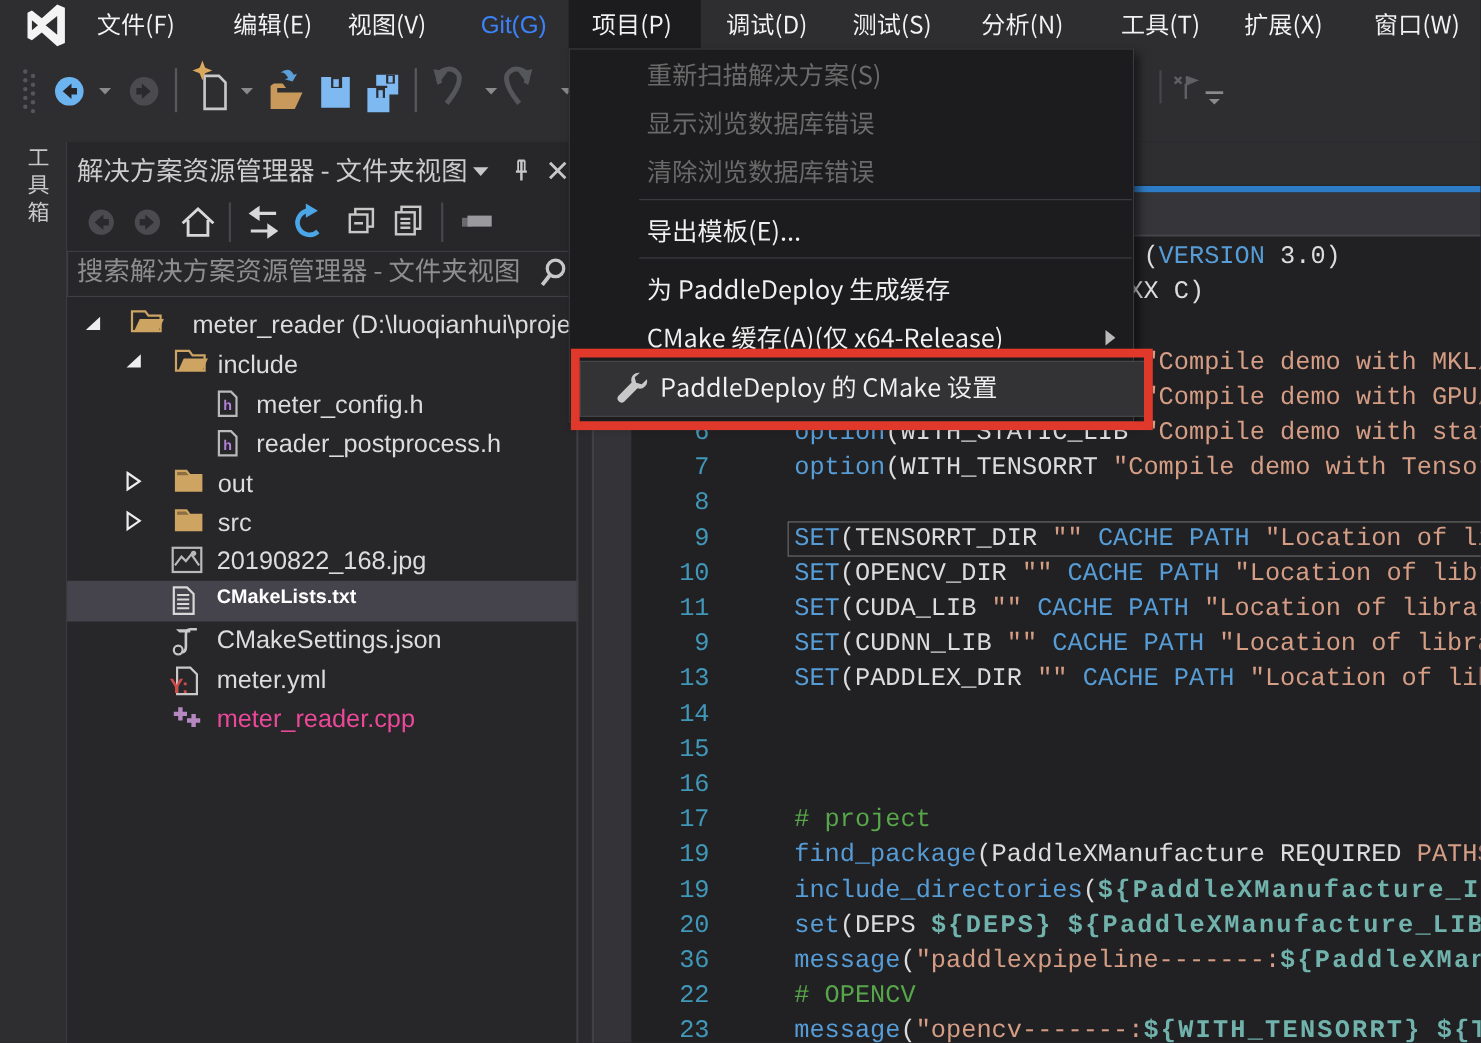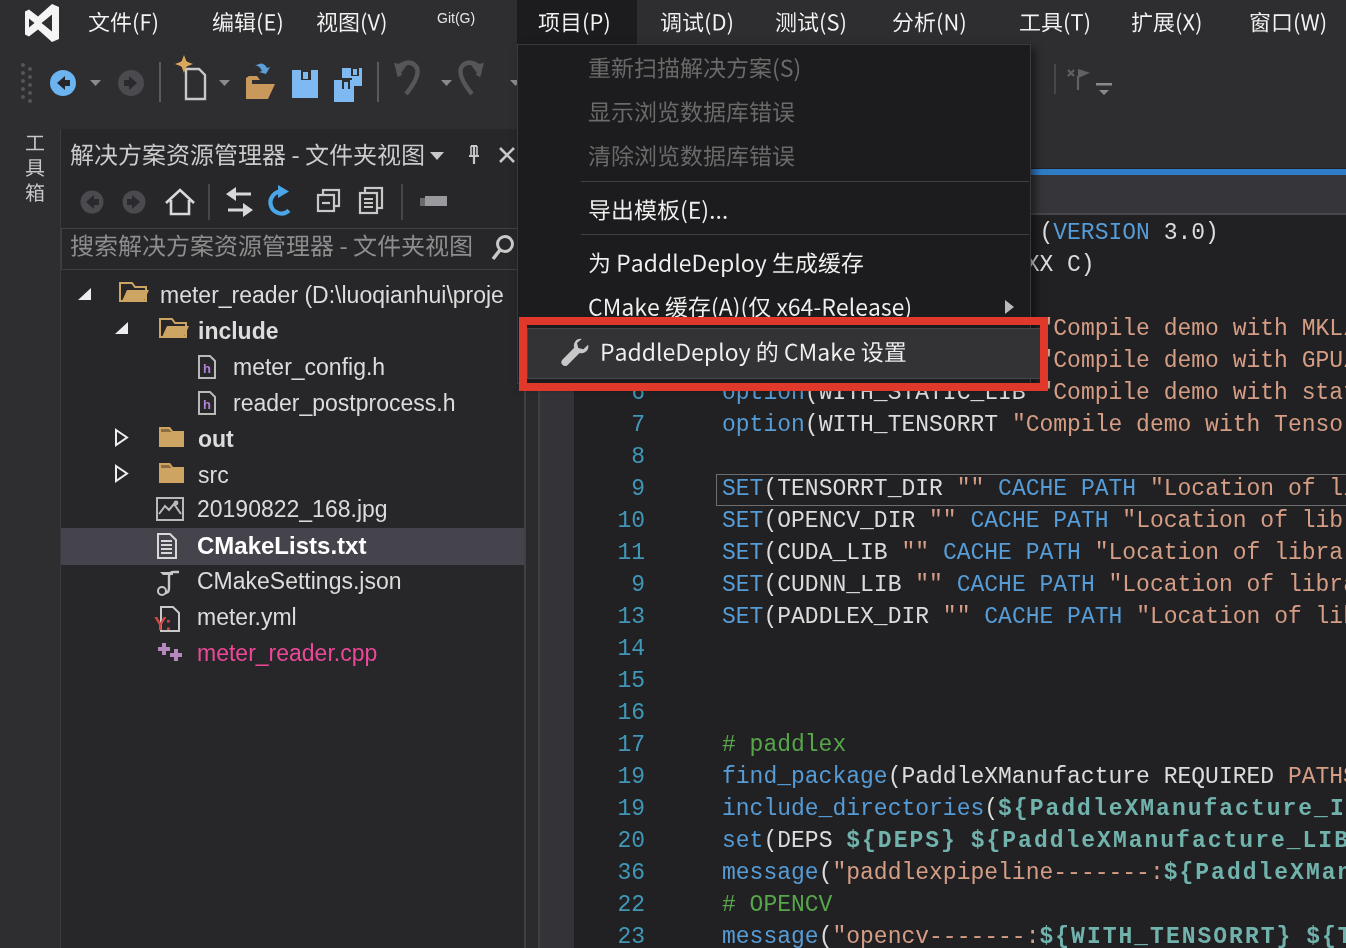--- a/index.html
+++ b/index.html
@@ -2,21 +2,21 @@
 <html><head><meta charset="utf-8"><style>
 html,body{margin:0;padding:0}
 body{width:1346px;height:948px;background:#2e2e31;overflow:hidden;position:relative;
  font-family:"Liberation Sans",sans-serif;}
 .abs{position:absolute}
 .lnum{position:absolute;left:560px;width:85px;text-align:right;font-family:"Liberation Mono",monospace;
  font-size:23px;line-height:32px;color:#4097b8;z-index:3}
 .cl{position:absolute;left:722px;white-space:pre;font-family:"Liberation Mono",monospace;
  font-size:23px;line-height:32px;color:#dcdcdc;z-index:3}
 .k{color:#569cd6}.s{color:#d69d85}.v{color:#71b3ac;font-weight:bold;letter-spacing:2px}.c{color:#57a64a}
-.mi{position:absolute;font-size:14px;color:#e5e5e5}
+.mi{position:absolute;font-size:22px;color:#3b82f6}
 </style></head><body>
 
 <div class="abs" style="left:540px;top:129px;width:806px;height:819px;background:#212124;z-index:1"></div>
 <div class="abs" style="left:540px;top:129px;width:806px;height:39px;background:#2e2e31;z-index:2"></div>
 <div class="abs" style="left:540px;top:169px;width:806px;height:6px;background:#2f7cc6;z-index:2"></div>
 <div class="abs" style="left:540px;top:175px;width:806px;height:38px;background:#35353a;z-index:2"></div>
 <div class="abs" style="left:540px;top:213px;width:806px;height:2px;background:#47474b;z-index:2"></div>
 <div class="abs" style="left:540px;top:215px;width:34px;height:733px;background:#333338;z-index:2"></div>
 <div class="lnum" style="top:217px">1</div>
 <div class="lnum" style="top:249px">2</div>
@@ -45,21 +45,21 @@
 <div class="cl" style="top:249px"><span class="k">project</span>(PaddleDeploy CXX C)</div>
 <div class="cl" style="top:313px"><span class="k">option</span>(WITH_MKL        <span class="s">"Compile demo with MKL/OpenBlas support,defaultuseMKL."</span>          ON)</div>
 <div class="cl" style="top:345px"><span class="k">option</span>(WITH_GPU        <span class="s">"Compile demo with GPU/CPU, default use CPU."</span>                    OFF)</div>
 <div class="cl" style="top:377px"><span class="k">option</span>(WITH_STATIC_LIB <span class="s">"Compile demo with static/shared library, default use static."</span>   ON)</div>
 <div class="cl" style="top:409px"><span class="k">option</span>(WITH_TENSORRT <span class="s">"Compile demo with TensorRT."</span>   OFF)</div>
 <div class="cl" style="top:473px"><span class="k">SET</span>(TENSORRT_DIR <span class="s">""</span> <span class="k">CACHE PATH</span> <span class="s">"Location of libraries"</span>)</div>
 <div class="cl" style="top:505px"><span class="k">SET</span>(OPENCV_DIR <span class="s">""</span> <span class="k">CACHE PATH</span> <span class="s">"Location of libraries"</span>)</div>
 <div class="cl" style="top:537px"><span class="k">SET</span>(CUDA_LIB <span class="s">""</span> <span class="k">CACHE PATH</span> <span class="s">"Location of libraries"</span>)</div>
 <div class="cl" style="top:569px"><span class="k">SET</span>(CUDNN_LIB <span class="s">""</span> <span class="k">CACHE PATH</span> <span class="s">"Location of libraries"</span>)</div>
 <div class="cl" style="top:601px"><span class="k">SET</span>(PADDLEX_DIR <span class="s">""</span> <span class="k">CACHE PATH</span> <span class="s">"Location of libraries"</span>)</div>
-<div class="cl" style="top:729px"><span class="c"># paddlex</span></div>
+<div class="cl" style="top:729px"><span class="c"># project</span></div>
 <div class="cl" style="top:761px"><span class="k">find_package</span>(PaddleXManufacture REQUIRED <span class="s">PATHS</span> /share)</div>
 <div class="cl" style="top:793px"><span class="k">include_directories</span>(<span class="v">${PaddleXManufacture_INCLUDE_DIRS}</span>)</div>
 <div class="cl" style="top:825px"><span class="k">set</span>(DEPS <span class="v">${DEPS}</span> <span class="v">${PaddleXManufacture_LIBS}</span>)</div>
 <div class="cl" style="top:857px"><span class="k">message</span>(<span class="s">"paddlexpipeline-------:</span><span class="v">${PaddleXManufacture_LIBS}</span>)</div>
 <div class="cl" style="top:889px"><span class="c"># OPENCV</span></div>
 <div class="cl" style="top:921px"><span class="k">message</span>(<span class="s">"opencv-------:</span><span class="v">${WITH_TENSORRT}</span> <span class="v">${TENSORRT_DIR}</span>)</div>
 <div class="abs" style="left:716px;top:474px;width:630px;height:30px;border:1px solid #6e6e6e;z-index:4"></div>
 <div class="abs" style="left:24px;top:3px;z-index:6">
 <svg width="40" height="40" viewBox="0 0 40 40">
       <path fill-rule="evenodd" fill="#f4f4f4" d="M 28 1 L 35 4 L 35 36 L 28 39 L 14 26.5 L 5 33.5 L 1 31.5 L 1 8.5 L 5 6.5 L 14 13.5 Z M 5 15.5 L 10.5 20 L 5 24.5 Z M 28 11.5 L 28 28.5 L 17.5 20 Z"></path>
@@ -234,28 +234,28 @@
 <div style="position:absolute;left:70px;top:227.0px;z-index:6;width:405px;height:35px"><svg width="405" height="35" style="overflow:visible">
       <g transform="translate(0,27.8)">
         <path d="M0.936 -7.416Q2.3040000000000003 -7.872 4.212 -8.568Q6.12 -9.264 8.064 -10.032L8.376 -8.4Q6.5760000000000005 -7.704 4.752000000000001 -6.984Q2.928 -6.264 1.416 -5.712ZM1.104 -15.312000000000001H8.136000000000001V-13.632H1.104ZM3.984 -20.16H5.688V-0.312Q5.688 0.40800000000000003 5.52 0.8160000000000001Q5.352 1.224 4.92 1.464Q4.488 1.68 3.7920000000000003 1.752Q3.096 1.824 2.04 1.8Q2.016 1.464 1.8719999999999999 0.96Q1.728 0.456 1.536 0.07200000000000001Q2.232 0.096 2.808 0.096Q3.384 0.096 3.6 0.07200000000000001Q3.7920000000000003 0.07200000000000001 3.888 0.0Q3.984 -0.07200000000000001 3.984 -0.312ZM13.272 -19.296 14.568 -18.096Q13.584 -17.568 12.347999999999999 -17.124000000000002Q11.112 -16.68 9.96 -16.368000000000002Q9.912 -16.632 9.732 -16.98Q9.552 -17.328 9.408 -17.568Q10.464 -17.904 11.532 -18.384Q12.6 -18.864 13.272 -19.296ZM9.408 -17.568 10.968 -17.064V-9.288H9.408ZM9.936 -10.776H20.328V-16.704H17.352V-18.192H21.96V-9.288H9.936ZM10.104000000000001 -14.448H13.584V-13.056000000000001H10.104000000000001ZM17.448 -14.448H21.12V-13.08H17.448ZM14.736 -20.184H16.392V-6.288H14.736ZM9.096 -6.96H20.64V-5.424H9.096ZM20.136 -6.96H20.472L20.784 -7.032L21.864 -6.5040000000000004Q21.024 -4.5600000000000005 19.596 -3.132Q18.168 -1.704 16.344 -0.696Q14.52 0.312 12.42 0.9600000000000001Q10.32 1.608 8.112 1.968Q7.992 1.6560000000000001 7.764 1.2120000000000002Q7.5360000000000005 0.768 7.296 0.48Q9.384 0.192 11.364 -0.36Q13.344 -0.912 15.072 -1.776Q16.8 -2.64 18.108 -3.864Q19.416 -5.088 20.136 -6.696ZM11.448 -5.928Q12.48 -4.272 14.232 -3.0Q15.984 -1.728 18.252 -0.876Q20.52 -0.024 23.088 0.384Q22.896 0.552 22.692 0.8280000000000001Q22.488 1.104 22.32 1.3800000000000001Q22.152 1.6560000000000001 22.008 1.872Q19.392 1.344 17.088 0.384Q14.784 -0.5760000000000001 12.972000000000001 -2.016Q11.16 -3.456 9.984 -5.352Z M35.064 -20.184H36.936V-13.44H35.064ZM39.96 -7.872 41.232 -8.688Q42.096000000000004 -7.992 43.032000000000004 -7.152Q43.968 -6.312 44.796 -5.484Q45.623999999999995 -4.656 46.128 -3.984L44.736000000000004 -3.024Q44.28 -3.696 43.476 -4.548Q42.672 -5.4 41.748 -6.276Q40.824 -7.152 39.96 -7.872ZM39.192 -2.496 40.56 -3.384Q41.544 -2.88 42.672 -2.2199999999999998Q43.8 -1.56 44.82 -0.888Q45.84 -0.216 46.512 0.336L45.048 1.3920000000000001Q44.424 0.84 43.44 0.15599999999999997Q42.456 -0.528 41.34 -1.236Q40.224000000000004 -1.944 39.192 -2.496ZM30.96 -3.2640000000000002 32.592 -2.616Q31.848 -1.872 30.863999999999997 -1.116Q29.88 -0.36 28.848 0.3Q27.816 0.96 26.856 1.464Q26.712 1.296 26.46 1.068Q26.208 0.84 25.944 0.612Q25.68 0.384 25.464 0.264Q26.951999999999998 -0.40800000000000003 28.439999999999998 -1.356Q29.928 -2.3040000000000003 30.96 -3.2640000000000002ZM25.824 -18.048000000000002H46.152V-16.464H25.824ZM25.584 -14.232000000000001H46.464V-9.72H44.688V-12.672H27.288V-9.72H25.584ZM26.928 -3.672Q26.904 -3.84 26.82 -4.128Q26.736 -4.416 26.64 -4.728Q26.544 -5.04 26.448 -5.256Q27.048000000000002 -5.328 27.84 -5.568Q28.631999999999998 -5.808 29.688 -6.24Q30.264 -6.456 31.427999999999997 -6.960000000000001Q32.592 -7.464 34.08 -8.172Q35.568 -8.88 37.152 -9.744Q38.736000000000004 -10.608 40.152 -11.52L41.448 -10.416Q38.208 -8.448 34.8 -6.948Q31.392 -5.448 28.056 -4.392V-4.32Q28.056 -4.32 27.887999999999998 -4.26Q27.72 -4.2 27.491999999999997 -4.104Q27.264 -4.008 27.096 -3.9000000000000004Q26.928 -3.7920000000000003 26.928 -3.672ZM26.928 -3.672 26.904 -4.8 28.032 -5.376 43.032 -6.192Q43.08 -5.88 43.164 -5.508Q43.248000000000005 -5.136 43.344 -4.92Q39.768 -4.704 37.212 -4.536Q34.656 -4.368 32.916 -4.248Q31.176000000000002 -4.128 30.084000000000003 -4.056Q28.992 -3.984 28.368000000000002 -3.912Q27.744 -3.84 27.432000000000002 -3.792Q27.12 -3.744 26.928 -3.672ZM28.656 -7.656000000000001Q28.631999999999998 -7.824 28.536 -8.112Q28.44 -8.4 28.356 -8.712Q28.272 -9.024000000000001 28.176000000000002 -9.24Q28.536 -9.264 28.968 -9.431999999999999Q29.4 -9.6 29.904 -9.864Q30.192 -10.008000000000001 30.756 -10.32Q31.32 -10.632 32.052 -11.064Q32.784 -11.496 33.54 -12.024000000000001Q34.296 -12.552 34.944 -13.104000000000001L36.24 -12.120000000000001Q34.704 -10.992 32.988 -10.056000000000001Q31.272 -9.120000000000001 29.568 -8.448V-8.376Q29.568 -8.376 29.340000000000003 -8.268Q29.112000000000002 -8.16 28.884 -7.992Q28.656 -7.824 28.656 -7.656000000000001ZM28.656 -7.656000000000001 28.631999999999998 -8.688 29.52 -9.144 37.775999999999996 -9.6Q37.704 -9.312 37.608000000000004 -8.963999999999999Q37.512 -8.616 37.488 -8.4Q35.232 -8.28 33.72 -8.172Q32.208 -8.064 31.272 -7.992Q30.336 -7.92 29.82 -7.859999999999999Q29.304000000000002 -7.8 29.052 -7.763999999999999Q28.8 -7.728 28.656 -7.656000000000001ZM35.496 -5.208H37.248000000000005V-0.192Q37.248000000000005 0.528 37.044000000000004 0.924Q36.84 1.32 36.24 1.512Q35.664 1.728 34.752 1.764Q33.84 1.8 32.519999999999996 1.8Q32.448 1.416 32.256 0.948Q32.064 0.48 31.848 0.14400000000000002Q32.616 0.168 33.251999999999995 0.18Q33.888 0.192 34.355999999999995 0.18Q34.824 0.168 34.992000000000004 0.14400000000000002Q35.304 0.14400000000000002 35.400000000000006 0.06000000000000001Q35.496 -0.024 35.496 -0.24Z M51.336 -14.064H58.272V-12.672H51.336ZM51.312 -9.744H58.248V-8.376H51.312ZM51.288 -5.208H58.224000000000004V-3.7920000000000003H51.288ZM61.992000000000004 -8.808H70.416V-7.224H61.992000000000004ZM52.584 -18.024H56.88V-16.584H52.584ZM60.24 -18.936H69.312V-17.424H60.24ZM60.264 -4.32H71.03999999999999V-2.712H60.264ZM65.136 -11.088000000000001H66.84V1.8960000000000001H65.136ZM54.288 -13.392H55.608000000000004V0.648H54.288ZM68.76 -18.936H70.368Q70.368 -18.936 70.368 -18.695999999999998Q70.368 -18.456 70.344 -18.264Q70.272 -16.272000000000002 70.152 -15.024000000000001Q70.032 -13.776 69.864 -13.104Q69.696 -12.432 69.432 -12.144Q69.19200000000001 -11.856 68.892 -11.724Q68.592 -11.592 68.136 -11.544Q67.776 -11.496 67.08 -11.508Q66.384 -11.52 65.64 -11.568Q65.616 -11.904 65.50800000000001 -12.336Q65.4 -12.768 65.208 -13.056000000000001Q65.928 -13.008000000000001 66.52799999999999 -12.984000000000002Q67.128 -12.96 67.368 -12.96Q67.632 -12.96 67.80000000000001 -12.996Q67.968 -13.032 68.064 -13.176Q68.232 -13.368 68.352 -13.943999999999999Q68.47200000000001 -14.52 68.56800000000001 -15.672Q68.664 -16.824 68.76 -18.696ZM62.04 -11.040000000000001 63.576 -10.752Q63.216 -9.072000000000001 62.604 -7.5360000000000005Q61.992000000000004 -6.0 61.248000000000005 -4.896Q61.08 -5.016 60.828 -5.16Q60.576 -5.304 60.312 -5.436Q60.048 -5.5680000000000005 59.856 -5.64Q60.624 -6.672 61.176 -8.1Q61.728 -9.528 62.04 -11.040000000000001ZM52.536 -20.184 54.168 -19.824Q53.736 -18.216 53.111999999999995 -16.68Q52.488 -15.144 51.732 -13.812000000000001Q50.976 -12.48 50.112 -11.472Q49.968 -11.616 49.728 -11.808Q49.488 -12.0 49.224000000000004 -12.204Q48.96 -12.408 48.768 -12.528Q50.04 -13.896 51.012 -15.924000000000001Q51.984 -17.952 52.536 -20.184ZM50.616 -14.064H52.152V-7.68Q52.152 -6.5760000000000005 52.08 -5.304Q52.008 -4.032 51.804 -2.7359999999999998Q51.6 -1.44 51.204 -0.22799999999999998Q50.808 0.984 50.16 1.992Q50.016 1.848 49.763999999999996 1.6920000000000002Q49.512 1.536 49.260000000000005 1.38Q49.008 1.224 48.816 1.1520000000000001Q49.632 -0.14400000000000002 50.016 -1.6680000000000001Q50.4 -3.192 50.507999999999996 -4.764Q50.616 -6.336 50.616 -7.68ZM57.768 -14.064H59.28V-0.12Q59.28 0.432 59.147999999999996 0.816Q59.016 1.2 58.632 1.3920000000000001Q58.248 1.608 57.672 1.6560000000000001Q57.096000000000004 1.704 56.184 1.704Q56.136 1.368 56.004000000000005 0.924Q55.872 0.48 55.704 0.168Q56.328 0.192 56.808 0.192Q57.288 0.192 57.432 0.168Q57.768 0.168 57.768 -0.14400000000000002ZM63.672 -18.456H65.328Q65.136 -16.824 64.668 -15.372Q64.2 -13.92 63.276 -12.780000000000001Q62.352000000000004 -11.64 60.72 -10.896Q60.576 -11.184000000000001 60.275999999999996 -11.544Q59.976 -11.904 59.712 -12.120000000000001Q61.128 -12.744 61.932 -13.716000000000001Q62.736000000000004 -14.688 63.120000000000005 -15.900000000000002Q63.504 -17.112000000000002 63.672 -18.456ZM56.568 -18.024H56.928L57.192 -18.096L58.296 -17.400000000000002Q58.032 -16.656 57.672 -15.852Q57.312 -15.048 56.916 -14.304Q56.519999999999996 -13.56 56.136 -13.008000000000001Q55.92 -13.176 55.56 -13.392Q55.2 -13.608 54.912 -13.728Q55.248 -14.256 55.56 -14.964Q55.872 -15.672 56.147999999999996 -16.404Q56.424 -17.136 56.568 -17.712Z M73.224 -18.336000000000002 74.616 -19.2Q75.336 -18.504 76.068 -17.64Q76.8 -16.776 77.436 -15.936Q78.072 -15.096 78.456 -14.448L76.92 -13.416Q76.584 -14.088000000000001 75.96000000000001 -14.952000000000002Q75.336 -15.816 74.628 -16.704Q73.92 -17.592 73.224 -18.336000000000002ZM72.912 -0.264Q73.512 -1.224 74.232 -2.556Q74.952 -3.888 75.696 -5.352Q76.44 -6.816 77.088 -8.232L78.432 -7.128Q77.856 -5.808 77.184 -4.416Q76.512 -3.024 75.816 -1.68Q75.12 -0.336 74.472 0.8160000000000001ZM80.592 -16.368000000000002H92.664V-8.28H90.936V-14.64H80.592ZM79.344 -9.096H95.088V-7.368H79.344ZM87.912 -8.544Q88.70400000000001 -5.352 90.504 -3.024Q92.304 -0.6960000000000001 95.232 0.312Q95.03999999999999 0.48 94.812 0.768Q94.584 1.056 94.368 1.344Q94.152 1.6320000000000001 94.008 1.872Q91.968 1.032 90.444 -0.396Q88.92 -1.824 87.9 -3.792Q86.88 -5.76 86.28 -8.208ZM85.392 -20.112000000000002H87.288V-12.144Q87.288 -10.728 87.144 -9.204Q87.0 -7.68 86.568 -6.167999999999999Q86.136 -4.656 85.25999999999999 -3.2039999999999997Q84.384 -1.752 82.92 -0.432Q81.456 0.888 79.272 1.968Q79.152 1.776 78.924 1.5Q78.696 1.224 78.444 0.972Q78.19200000000001 0.72 77.976 0.528Q80.136 -0.432 81.51599999999999 -1.608Q82.896 -2.7840000000000003 83.688 -4.104Q84.48 -5.424 84.852 -6.792Q85.224 -8.16 85.30799999999999 -9.516Q85.392 -10.872 85.392 -12.144Z M97.632 -16.008H118.464V-14.256H97.632ZM105.144 -10.416H114.744V-8.664H105.144ZM114.24000000000001 -10.416H116.112Q116.112 -10.416 116.1 -10.248000000000001Q116.088 -10.08 116.088 -9.888Q116.088 -9.696 116.03999999999999 -9.552Q115.824 -6.144 115.56 -4.032Q115.29599999999999 -1.92 114.96 -0.7919999999999999Q114.624 0.336 114.144 0.8160000000000001Q113.736 1.272 113.244 1.44Q112.752 1.608 112.056 1.6560000000000001Q111.432 1.704 110.328 1.6800000000000002Q109.224 1.6560000000000001 108.024 1.584Q108.0 1.176 107.82 0.6839999999999999Q107.64 0.192 107.376 -0.168Q108.672 -0.07200000000000001 109.812 -0.036000000000000004Q110.952 0.0 111.432 0.0Q111.84 0.0 112.104 -0.06Q112.368 -0.12 112.584 -0.28800000000000003Q112.944 -0.624 113.244 -1.7040000000000002Q113.544 -2.7840000000000003 113.79599999999999 -4.836Q114.048 -6.888 114.24000000000001 -10.104000000000001ZM104.208 -14.976H106.2Q106.104 -13.08 105.912 -11.136Q105.72 -9.192 105.276 -7.32Q104.832 -5.448 104.00399999999999 -3.732Q103.176 -2.016 101.82 -0.552Q100.464 0.912 98.424 1.968Q98.232 1.6320000000000001 97.848 1.2240000000000002Q97.464 0.8160000000000001 97.104 0.552Q99.048 -0.40800000000000003 100.30799999999999 -1.752Q101.568 -3.096 102.324 -4.668Q103.08 -6.24 103.452 -7.98Q103.824 -9.72 103.97999999999999 -11.496Q104.136 -13.272 104.208 -14.976ZM106.56 -19.632 108.288 -20.304000000000002Q108.792 -19.464 109.29599999999999 -18.468Q109.8 -17.472 110.04 -16.752L108.21600000000001 -15.96Q108.0 -16.68 107.52000000000001 -17.724Q107.04 -18.768 106.56 -19.632Z M131.04 -7.5120000000000005H132.84V1.8960000000000001H131.04ZM121.92 -18.36H142.2V-14.904H140.448V-16.824H123.624V-14.904H121.92ZM121.536 -14.304H142.56V-12.84H121.536ZM121.248 -5.5200000000000005H142.776V-3.984H121.248ZM130.392 -4.728 131.712 -4.104Q130.656 -2.856 129.06 -1.728Q127.464 -0.6 125.616 0.25200000000000006Q123.768 1.104 121.944 1.584Q121.824 1.368 121.62 1.104Q121.416 0.84 121.21199999999999 0.576Q121.008 0.312 120.816 0.12Q122.64 -0.264 124.464 -0.996Q126.288 -1.728 127.84799999999998 -2.7Q129.408 -3.672 130.392 -4.728ZM133.56 -4.752Q134.592 -3.672 136.188 -2.712Q137.784 -1.752 139.644 -1.02Q141.504 -0.28800000000000003 143.328 0.12Q143.16 0.28800000000000003 142.93200000000002 0.5640000000000001Q142.704 0.84 142.5 1.116Q142.296 1.3920000000000001 142.176 1.6320000000000001Q140.352 1.1280000000000001 138.48000000000002 0.26400000000000007Q136.608 -0.6 134.976 -1.728Q133.344 -2.856 132.24 -4.152ZM136.488 -13.752 138.144 -13.248000000000001Q137.28 -11.616 135.852 -10.463999999999999Q134.424 -9.312 132.43200000000002 -8.556Q130.44 -7.8 127.86 -7.356Q125.28 -6.912 122.136 -6.672Q122.04 -7.032 121.84800000000001 -7.4399999999999995Q121.656 -7.848 121.464 -8.136000000000001Q125.496 -8.352 128.484 -8.940000000000001Q131.472 -9.528 133.476 -10.704Q135.48 -11.88 136.488 -13.752ZM124.56 -10.248 125.832 -11.4Q128.112 -11.064 130.38 -10.644Q132.648 -10.224 134.772 -9.756Q136.89600000000002 -9.288 138.73200000000003 -8.796Q140.568 -8.304 142.008 -7.848L140.496 -6.5760000000000005Q138.72 -7.248 136.224 -7.9079999999999995Q133.728 -8.568 130.752 -9.168Q127.776 -9.768 124.56 -10.248ZM130.344 -19.752 131.856 -20.304000000000002Q132.24 -19.776 132.64800000000002 -19.104Q133.056 -18.432000000000002 133.296 -17.976L131.712 -17.328Q131.52 -17.832 131.11200000000002 -18.516Q130.704 -19.2 130.344 -19.752ZM124.56 -10.248Q125.472 -11.088000000000001 126.49199999999999 -12.144000000000002Q127.512 -13.200000000000001 128.45999999999998 -14.352Q129.408 -15.504 130.08 -16.536L131.688 -16.008Q130.992 -15.0 130.04399999999998 -13.92Q129.096 -12.84 128.136 -11.892Q127.176 -10.944 126.36 -10.248Z M146.04 -18.048000000000002 146.952 -19.296Q147.816 -19.008 148.776 -18.588Q149.736 -18.168 150.6 -17.712Q151.464 -17.256 152.016 -16.824L151.056 -15.432Q150.528 -15.84 149.676 -16.332Q148.824 -16.824 147.876 -17.268Q146.928 -17.712 146.04 -18.048000000000002ZM145.176 -11.88Q146.496 -12.264000000000001 148.344 -12.84Q150.192 -13.416 152.136 -14.040000000000001L152.424 -12.456Q150.672 -11.88 148.90800000000002 -11.304Q147.144 -10.728 145.704 -10.224ZM155.61599999999999 -20.064 157.344 -19.824Q156.744 -18.264 155.712 -16.68Q154.68 -15.096 153.072 -13.776Q152.928 -13.992 152.7 -14.196000000000002Q152.472 -14.4 152.232 -14.592Q151.992 -14.784 151.8 -14.904Q153.264 -16.008 154.212 -17.412Q155.16 -18.816 155.61599999999999 -20.064ZM155.64 -17.928H164.736V-16.536H154.656ZM164.328 -17.928H164.64L164.928 -18.024L166.248 -17.664Q165.792 -16.68 165.276 -15.66Q164.76 -14.64 164.304 -13.944L162.744 -14.4Q163.128 -15.024000000000001 163.572 -15.936Q164.016 -16.848 164.328 -17.688ZM148.368 -8.928H163.92000000000002V-2.4H162.048V-7.248H150.144V-2.232H148.368ZM155.352 -6.5520000000000005H157.128Q156.816 -4.752 156.168 -3.348Q155.52 -1.944 154.284 -0.9119999999999999Q153.048 0.12 151.04399999999998 0.8280000000000001Q149.04 1.536 145.992 1.968Q145.944 1.752 145.8 1.476Q145.656 1.2 145.5 0.9359999999999999Q145.344 0.672 145.2 0.48Q148.056 0.14400000000000002 149.916 -0.444Q151.776 -1.032 152.868 -1.8960000000000001Q153.96 -2.7600000000000002 154.524 -3.9000000000000004Q155.088 -5.04 155.352 -6.5520000000000005ZM156.38400000000001 -1.8 157.368 -3.12Q158.496 -2.7840000000000003 159.744 -2.3520000000000003Q160.992 -1.92 162.24 -1.452Q163.488 -0.984 164.57999999999998 -0.516Q165.672 -0.048 166.44 0.336L165.38400000000001 1.824Q164.61599999999999 1.44 163.548 0.96Q162.48 0.48 161.256 -0.01200000000000001Q160.032 -0.504 158.772 -0.972Q157.512 -1.44 156.38400000000001 -1.8ZM158.64 -17.208000000000002H160.44Q160.152 -15.912 159.612 -14.736Q159.072 -13.56 158.208 -12.552Q157.344 -11.544 156.012 -10.74Q154.68 -9.936 152.784 -9.36Q152.64 -9.648 152.36399999999998 -10.044Q152.088 -10.44 151.824 -10.656Q153.576 -11.136000000000001 154.776 -11.82Q155.976 -12.504 156.744 -13.356Q157.512 -14.208 157.95600000000002 -15.192Q158.4 -16.176000000000002 158.64 -17.208000000000002ZM159.672 -15.576Q160.32 -14.472 161.38799999999998 -13.548Q162.456 -12.624 163.836 -11.952Q165.216 -11.28 166.776 -10.944Q166.512 -10.704 166.2 -10.284Q165.888 -9.864 165.696 -9.528Q164.088 -9.984 162.66 -10.812000000000001Q161.232 -11.64 160.128 -12.756Q159.024 -13.872 158.328 -15.216000000000001Z M176.712 -18.984H190.824V-17.352H176.712ZM176.112 -18.984H177.864V-12.408Q177.864 -10.824 177.756 -8.975999999999999Q177.648 -7.128 177.312 -5.220000000000001Q176.976 -3.3120000000000003 176.34 -1.5000000000000002Q175.704 0.312 174.624 1.824Q174.48 1.68 174.204 1.488Q173.928 1.296 173.64 1.1280000000000001Q173.352 0.96 173.136 0.864Q174.144 -0.5760000000000001 174.744 -2.268Q175.344 -3.96 175.644 -5.724Q175.944 -7.488 176.028 -9.204Q176.112 -10.92 176.112 -12.408ZM180.888 -9.768V-7.656000000000001H188.232V-9.768ZM180.888 -13.176V-11.112H188.232V-13.176ZM179.256 -14.568H189.912V-6.264H179.256ZM180.12 -4.92 181.728 -4.464Q181.344 -3.6 180.828 -2.688Q180.312 -1.776 179.76 -0.96Q179.208 -0.14400000000000002 178.68 0.48Q178.536 0.336 178.272 0.168Q178.008 0.0 177.732 -0.168Q177.456 -0.336 177.24 -0.456Q178.056 -1.32 178.824 -2.52Q179.592 -3.72 180.12 -4.92ZM186.912 -4.5120000000000005 188.472 -5.112Q188.952 -4.368 189.48000000000002 -3.5280000000000005Q190.008 -2.688 190.464 -1.8840000000000001Q190.92000000000002 -1.08 191.208 -0.504L189.552 0.24Q189.288 -0.36 188.844 -1.176Q188.4 -1.992 187.89600000000002 -2.8680000000000003Q187.392 -3.744 186.912 -4.5120000000000005ZM183.6 -17.016000000000002 185.59199999999998 -16.608Q185.232 -15.816 184.86 -15.012Q184.488 -14.208 184.152 -13.656L182.736 -14.088000000000001Q182.976 -14.712 183.228 -15.552Q183.48 -16.392 183.6 -17.016000000000002ZM183.576 -6.96H185.304V0.048Q185.304 0.6960000000000001 185.136 1.08Q184.968 1.464 184.488 1.6560000000000001Q184.008 1.824 183.204 1.8719999999999999Q182.4 1.92 181.2 1.8960000000000001Q181.152 1.56 181.00799999999998 1.1280000000000001Q180.864 0.6960000000000001 180.696 0.36Q181.56 0.384 182.256 0.384Q182.952 0.384 183.192 0.384Q183.576 0.36 183.576 0.0ZM170.088 -18.648 171.144 -19.896Q171.792 -19.512 172.56 -19.044Q173.328 -18.576 174.024 -18.12Q174.72 -17.664 175.176 -17.328L174.096 -15.888Q173.64 -16.272000000000002 172.944 -16.752000000000002Q172.248 -17.232 171.492 -17.736Q170.736 -18.240000000000002 170.088 -18.648ZM168.912 -12.168000000000001 169.944 -13.44Q170.616 -13.104000000000001 171.38400000000001 -12.66Q172.152 -12.216000000000001 172.86 -11.808Q173.568 -11.4 174.024 -11.064L172.968 -9.6Q172.512 -9.96 171.816 -10.404Q171.12 -10.848 170.352 -11.328Q169.584 -11.808 168.912 -12.168000000000001ZM169.416 0.5760000000000001Q169.944 -0.384 170.57999999999998 -1.668Q171.216 -2.952 171.876 -4.3919999999999995Q172.536 -5.832 173.064 -7.2L174.504 -6.192Q174.024 -4.92 173.436 -3.552Q172.848 -2.184 172.224 -0.8640000000000001Q171.6 0.456 171.024 1.584Z M198.408 -0.28800000000000003H211.10399999999998V1.1280000000000001H198.408ZM194.424 -13.416H213.96V-9.456H212.136V-12.0H196.176V-9.456H194.424ZM198.288 -10.512H211.008V-5.688H198.288V-7.056H209.256V-9.120000000000001H198.288ZM198.38400000000001 -4.032H212.28V1.8960000000000001H210.504V-2.616H198.38400000000001ZM197.064 -10.512H198.888V1.944H197.064ZM202.56 -14.952 204.168 -15.288Q204.528 -14.784 204.83999999999997 -14.136Q205.152 -13.488 205.272 -13.032L203.592 -12.624Q203.472 -13.104000000000001 203.17200000000003 -13.752Q202.872 -14.4 202.56 -14.952ZM195.96 -18.216H203.61599999999999V-16.872H195.96ZM205.968 -18.192H214.56V-16.848H205.968ZM196.008 -20.256 197.76 -19.92Q197.232 -18.216 196.392 -16.62Q195.552 -15.024000000000001 194.592 -13.92Q194.424 -14.064 194.13600000000002 -14.219999999999999Q193.848 -14.376 193.56 -14.532Q193.272 -14.688 193.032 -14.784Q194.04 -15.792 194.796 -17.244Q195.552 -18.696 196.008 -20.256ZM206.16 -20.208000000000002 207.912 -19.896Q207.504 -18.432000000000002 206.82 -17.076Q206.136 -15.72 205.296 -14.784Q205.152 -14.904 204.87599999999998 -15.06Q204.6 -15.216000000000001 204.312 -15.372Q204.024 -15.528 203.808 -15.624Q204.624 -16.488 205.224 -17.7Q205.824 -18.912 206.16 -20.208000000000002ZM197.976 -17.208000000000002 199.416 -17.664Q199.872 -16.992 200.34 -16.164Q200.808 -15.336 201.0 -14.736L199.464 -14.208Q199.272 -14.808 198.85199999999998 -15.66Q198.432 -16.512 197.976 -17.208000000000002ZM208.2 -17.088 209.61599999999999 -17.664Q210.192 -16.992 210.756 -16.188000000000002Q211.32 -15.384 211.584 -14.784L210.12 -14.136000000000001Q209.856 -14.712 209.316 -15.552Q208.776 -16.392 208.2 -17.088Z M227.424 -12.96V-9.864H236.328V-12.96ZM227.424 -17.472V-14.424H236.328V-17.472ZM225.768 -19.056H238.056V-8.304H225.768ZM225.48 -5.472H238.392V-3.84H225.48ZM223.632 -0.528H239.208V1.1280000000000001H223.632ZM217.104 -18.552H224.592V-16.848H217.104ZM217.344 -11.592H224.232V-9.912H217.344ZM216.84 -2.4Q217.824 -2.688 219.06 -3.06Q220.296 -3.432 221.676 -3.9000000000000004Q223.056 -4.368 224.448 -4.824L224.76 -3.072Q222.816 -2.424 220.848 -1.764Q218.88 -1.104 217.296 -0.5760000000000001ZM220.08 -17.88H221.808V-3.0L220.08 -2.664ZM231.096 -18.312H232.656V-9.072000000000001H232.8V0.216H230.952V-9.072000000000001H231.096Z M244.704 -17.52V-14.136000000000001H248.784V-17.52ZM243.072 -19.080000000000002H250.488V-12.576H243.072ZM254.928 -17.52V-14.136000000000001H259.248V-17.52ZM253.272 -19.080000000000002H261.0V-12.576H253.272ZM241.248 -10.08H262.776V-8.472H241.248ZM243.888 -0.36H249.72V1.224H243.888ZM254.064 -0.36H260.136V1.224H254.064ZM254.976 -9.696Q255.816 -8.664 257.148 -7.728Q258.48 -6.792 260.088 -6.096Q261.696 -5.4 263.328 -4.992Q263.136 -4.824 262.908 -4.5600000000000005Q262.68 -4.296 262.488 -4.032Q262.296 -3.7680000000000002 262.176 -3.552Q260.496 -4.032 258.864 -4.872Q257.23199999999997 -5.712 255.82799999999997 -6.779999999999999Q254.424 -7.848 253.464 -9.072000000000001ZM243.072 -5.496H250.488V1.776H248.76V-3.912H244.752V1.92H243.072ZM253.32 -5.496H261.0V1.776H259.248V-3.912H254.976V1.92H253.32ZM250.44 -12.768 252.264 -12.432Q251.4 -10.68 249.984 -9.0Q248.568 -7.32 246.51600000000002 -5.880000000000001Q244.464 -4.44 241.728 -3.384Q241.632 -3.6 241.464 -3.8520000000000003Q241.296 -4.104 241.10399999999998 -4.344Q240.912 -4.5840000000000005 240.72 -4.752Q243.336 -5.712 245.268 -7.02Q247.2 -8.328 248.49599999999998 -9.815999999999999Q249.792 -11.304 250.44 -12.768ZM254.736 -11.616 255.672 -12.576Q256.584 -12.264000000000001 257.60400000000004 -11.748000000000001Q258.624 -11.232000000000001 259.224 -10.776L258.24 -9.72Q257.688 -10.200000000000001 256.668 -10.74Q255.648 -11.28 254.736 -11.616Z M270.48 -5.88V-7.5600000000000005H276.648V-5.88Z M300.47999999999996 -15.120000000000001 302.328 -14.568Q300.816 -10.224 298.43999999999994 -7.056Q296.06399999999996 -3.888 292.75199999999995 -1.716Q289.44 0.456 285.072 1.872Q284.976 1.6560000000000001 284.784 1.332Q284.592 1.008 284.364 0.6839999999999999Q284.13599999999997 0.36 283.94399999999996 0.168Q288.24 -1.08 291.44399999999996 -3.084Q294.64799999999997 -5.088 296.88 -8.052Q299.11199999999997 -11.016 300.47999999999996 -15.120000000000001ZM289.56 -15.024000000000001Q290.928 -11.304 293.256 -8.280000000000001Q295.584 -5.256 298.84799999999996 -3.108Q302.11199999999997 -0.96 306.288 0.096Q306.096 0.28800000000000003 305.856 0.5880000000000001Q305.616 0.888 305.412 1.188Q305.20799999999997 1.488 305.03999999999996 1.752Q300.74399999999997 0.5760000000000001 297.456 -1.692Q294.168 -3.96 291.804 -7.199999999999999Q289.44 -10.44 287.904 -14.472ZM284.28 -15.936H305.976V-14.16H284.28ZM293.23199999999997 -19.752 295.104 -20.328Q295.656 -19.464 296.196 -18.42Q296.736 -17.376 297.0 -16.632L295.008 -15.984Q294.792 -16.728 294.288 -17.796Q293.784 -18.864 293.23199999999997 -19.752Z M321.57599999999996 -19.872H323.376V1.92H321.57599999999996ZM317.448 -18.96 319.176 -18.6Q318.84 -16.944 318.37199999999996 -15.324Q317.904 -13.704 317.31600000000003 -12.312000000000001Q316.728 -10.92 316.032 -9.816Q315.864 -9.96 315.58799999999997 -10.128Q315.312 -10.296 315.012 -10.463999999999999Q314.712 -10.632 314.496 -10.728Q315.192 -11.712 315.756 -13.044Q316.32 -14.376 316.75199999999995 -15.888000000000002Q317.18399999999997 -17.400000000000002 317.448 -18.96ZM317.664 -15.24H328.89599999999996V-13.488H317.23199999999997ZM314.688 -8.184000000000001H329.952V-6.408H314.688ZM313.512 -20.064 315.216 -19.56Q314.448 -17.52 313.452 -15.54Q312.45599999999996 -13.56 311.292 -11.82Q310.128 -10.08 308.88 -8.712Q308.784 -8.928 308.604 -9.264Q308.424 -9.6 308.21999999999997 -9.948Q308.01599999999996 -10.296 307.84799999999996 -10.488Q308.976 -11.664 310.02 -13.2Q311.06399999999996 -14.736 311.96399999999994 -16.5Q312.864 -18.264 313.512 -20.064ZM311.08799999999997 -13.896 312.792 -15.6 312.816 -15.576V1.872H311.08799999999997Z M333.24 -16.56H352.87199999999996V-14.808H333.24ZM332.472 -8.784H353.688V-6.984H332.472ZM335.352 -13.776 336.96 -14.208Q337.416 -13.488 337.836 -12.66Q338.256 -11.832 338.568 -11.052Q338.88 -10.272 339.024 -9.648L337.32 -9.144Q337.176 -9.768 336.876 -10.56Q336.57599999999996 -11.352 336.17999999999995 -12.204Q335.784 -13.056000000000001 335.352 -13.776ZM348.768 -14.280000000000001 350.544 -13.752Q350.11199999999997 -12.96 349.60799999999995 -12.096Q349.104 -11.232000000000001 348.58799999999997 -10.440000000000001Q348.072 -9.648 347.616 -9.072000000000001L346.176 -9.528Q346.632 -10.176 347.11199999999997 -11.004000000000001Q347.592 -11.832 348.024 -12.708Q348.45599999999996 -13.584 348.768 -14.280000000000001ZM342.216 -20.136H344.13599999999997Q344.13599999999997 -16.656 344.03999999999996 -13.692Q343.94399999999996 -10.728 343.46399999999994 -8.28Q342.984 -5.832 341.844 -3.876Q340.704 -1.92 338.652 -0.48Q336.59999999999997 0.96 333.312 1.92Q333.216 1.68 333.024 1.392Q332.832 1.104 332.616 0.8280000000000001Q332.4 0.552 332.18399999999997 0.36Q335.304 -0.504 337.236 -1.812Q339.168 -3.12 340.212 -4.9079999999999995Q341.256 -6.696 341.676 -8.964Q342.096 -11.232000000000001 342.156 -14.016000000000002Q342.216 -16.8 342.216 -20.136ZM344.18399999999997 -8.4Q345.312 -5.16 347.784 -2.928Q350.256 -0.6960000000000001 353.976 0.192Q353.784 0.384 353.556 0.6719999999999999Q353.328 0.96 353.13599999999997 1.26Q352.94399999999996 1.56 352.79999999999995 1.8Q350.18399999999997 1.08 348.20399999999995 -0.276Q346.224 -1.6320000000000001 344.808 -3.564Q343.392 -5.496 342.50399999999996 -7.992Z M365.88 -18.984H376.84799999999996V-6.216H375.048V-17.400000000000002H367.632V-6.216H365.88ZM371.18399999999997 -6.6240000000000006H372.864V-0.672Q372.864 -0.168 373.044 0.011999999999999997Q373.224 0.192 373.728 0.192H375.67199999999997Q376.104 0.192 376.308 -0.12Q376.512 -0.432 376.596 -1.308Q376.68 -2.184 376.728 -3.912Q377.08799999999997 -3.624 377.496 -3.444Q377.904 -3.2640000000000002 378.24 -3.192Q378.12 -1.32 377.916 -0.276Q377.712 0.768 377.20799999999997 1.1640000000000001Q376.704 1.56 375.64799999999997 1.56H373.464Q372.24 1.56 371.712 1.1400000000000001Q371.18399999999997 0.72 371.18399999999997 -0.48ZM370.368 -15.576H372.096V-10.848Q372.096 -9.312 371.82 -7.584Q371.544 -5.856 370.77599999999995 -4.152Q370.008 -2.448 368.544 -0.8759999999999999Q367.08 0.6960000000000001 364.728 1.944Q364.632 1.728 364.428 1.488Q364.224 1.248 363.996 0.984Q363.768 0.72 363.57599999999996 0.6Q365.856 -0.5760000000000001 367.212 -1.992Q368.568 -3.408 369.25199999999995 -4.92Q369.936 -6.432 370.152 -7.956Q370.368 -9.48 370.368 -10.896ZM356.592 -16.032H363.45599999999996V-14.376H356.592ZM359.64 -8.976 361.344 -11.016V1.8960000000000001H359.64ZM361.368 -10.584Q361.608 -10.344 362.1 -9.815999999999999Q362.592 -9.288 363.144 -8.652000000000001Q363.69599999999997 -8.016 364.164 -7.476Q364.632 -6.936 364.84799999999996 -6.696L363.69599999999997 -5.256Q363.43199999999996 -5.664 362.98799999999994 -6.276Q362.544 -6.888 362.03999999999996 -7.548Q361.536 -8.208 361.08 -8.783999999999999Q360.62399999999997 -9.36 360.336 -9.696ZM362.928 -16.032H363.312L363.64799999999997 -16.104L364.608 -15.456Q363.84 -13.32 362.592 -11.315999999999999Q361.344 -9.312 359.856 -7.656Q358.368 -6.0 356.856 -4.896Q356.784 -5.136 356.64 -5.484Q356.496 -5.832 356.328 -6.156000000000001Q356.15999999999997 -6.48 356.01599999999996 -6.648000000000001Q357.43199999999996 -7.6080000000000005 358.788 -9.048Q360.144 -10.488 361.236 -12.204Q362.328 -13.92 362.928 -15.648ZM358.776 -19.296 360.144 -20.112000000000002Q360.864 -19.44 361.5 -18.588Q362.13599999999997 -17.736 362.472 -17.112000000000002L361.008 -16.152Q360.69599999999997 -16.824 360.05999999999995 -17.712000000000003Q359.424 -18.6 358.776 -19.296Z M381.096 -19.104H401.08799999999997V1.92H399.288V-17.472H382.824V1.92H381.096ZM382.104 -0.6960000000000001H400.32V0.912H382.104ZM388.08 -6.696 388.84799999999996 -7.8Q389.808 -7.6080000000000005 390.864 -7.308Q391.91999999999996 -7.008 392.89199999999994 -6.66Q393.864 -6.312 394.536 -6.0L393.792 -4.776Q393.12 -5.112 392.148 -5.484Q391.176 -5.856 390.10799999999995 -6.168Q389.03999999999996 -6.48 388.08 -6.696ZM389.01599999999996 -16.992 390.52799999999996 -16.464Q389.856 -15.384 388.932 -14.34Q388.008 -13.296000000000001 386.98799999999994 -12.408000000000001Q385.96799999999996 -11.52 384.96 -10.848Q384.84 -11.016 384.59999999999997 -11.219999999999999Q384.35999999999996 -11.424 384.12 -11.616Q383.88 -11.808 383.688 -11.928Q385.224 -12.84 386.664 -14.172Q388.104 -15.504 389.01599999999996 -16.992ZM395.424 -15.072000000000001H395.76L396.024 -15.144L397.056 -14.544Q396.144 -13.056000000000001 394.692 -11.82Q393.24 -10.584 391.476 -9.623999999999999Q389.712 -8.664 387.828 -7.968Q385.94399999999996 -7.272 384.12 -6.84Q384.024 -7.056 383.892 -7.344Q383.76 -7.632000000000001 383.592 -7.884Q383.424 -8.136000000000001 383.256 -8.304Q385.032 -8.664 386.856 -9.264Q388.68 -9.864 390.34799999999996 -10.704Q392.01599999999996 -11.544 393.336 -12.576Q394.656 -13.608 395.424 -14.808ZM387.96 -13.752Q389.01599999999996 -12.504 390.74399999999997 -11.448Q392.472 -10.392 394.572 -9.636Q396.67199999999997 -8.88 398.832 -8.472Q398.592 -8.256 398.292 -7.848000000000001Q397.99199999999996 -7.44 397.82399999999996 -7.104Q395.64 -7.5840000000000005 393.51599999999996 -8.448Q391.392 -9.312 389.604 -10.512Q387.816 -11.712 386.64 -13.152000000000001ZM388.464 -15.072000000000001H395.976V-13.68H387.50399999999996ZM385.68 -3.648 386.52 -4.872Q387.74399999999997 -4.728 389.07599999999996 -4.5Q390.40799999999996 -4.272 391.72799999999995 -3.9960000000000004Q393.048 -3.72 394.212 -3.4080000000000004Q395.376 -3.096 396.24 -2.8080000000000003L395.448 -1.464Q394.296 -1.872 392.64 -2.2920000000000003Q390.984 -2.712 389.15999999999997 -3.084Q387.336 -3.456 385.68 -3.648Z" fill="#8e8e8e"></path>
       </g>
     </svg></div>
 <svg class="abs" style="left:488px;top:230px;z-index:6" width="34" height="36" viewBox="0 0 34 36">
 <circle cx="17" cy="14" r="7.5" fill="none" stroke="#c8c8c8" stroke-width="3"></circle>
 <path d="M 12 20 L 5 29" stroke="#c8c8c8" stroke-width="3.5"></path>
   </svg>
 <div class="abs" style="left:61px;top:528px;width:465px;height:37px;background:#45444c;z-index:4"></div>
-<div class="abs" style="left:160px;top:282px;font-size:23px;font-weight:normal;color:#dcdcdc;z-index:6;white-space:pre">meter_reader (D:\luoqianhui\proje</div>
-<div class="abs" style="left:198px;top:318px;font-size:23px;font-weight:bold;color:#dcdcdc;z-index:6;white-space:pre">include</div>
+<div class="abs" style="left:175px;top:282px;font-size:23px;font-weight:normal;color:#dcdcdc;z-index:6;white-space:pre">meter_reader (D:\luoqianhui\proje</div>
+<div class="abs" style="left:198px;top:318px;font-size:23px;font-weight:normal;color:#dcdcdc;z-index:6;white-space:pre">include</div>
 <div class="abs" style="left:233px;top:354px;font-size:23px;font-weight:normal;color:#dcdcdc;z-index:6;white-space:pre">meter_config.h</div>
 <div class="abs" style="left:233px;top:390px;font-size:23px;font-weight:normal;color:#dcdcdc;z-index:6;white-space:pre">reader_postprocess.h</div>
-<div class="abs" style="left:198px;top:426px;font-size:23px;font-weight:bold;color:#dcdcdc;z-index:6;white-space:pre">out</div>
+<div class="abs" style="left:198px;top:426px;font-size:23px;font-weight:normal;color:#dcdcdc;z-index:6;white-space:pre">out</div>
 <div class="abs" style="left:198px;top:462px;font-size:23px;font-weight:normal;color:#dcdcdc;z-index:6;white-space:pre">src</div>
 <div class="abs" style="left:197px;top:496px;font-size:23px;font-weight:normal;color:#dcdcdc;z-index:6;white-space:pre">20190822_168.jpg</div>
-<div class="abs" style="left:197px;top:532px;font-size:24px;font-weight:bold;color:#ffffff;z-index:6;white-space:pre">CMakeLists.txt</div>
+<div class="abs" style="left:197px;top:532px;font-size:18px;font-weight:bold;color:#ffffff;z-index:6;white-space:pre">CMakeLists.txt</div>
 <div class="abs" style="left:197px;top:568px;font-size:23px;font-weight:normal;color:#dcdcdc;z-index:6;white-space:pre">CMakeSettings.json</div>
 <div class="abs" style="left:197px;top:604px;font-size:23px;font-weight:normal;color:#dcdcdc;z-index:6;white-space:pre">meter.yml</div>
 <div class="abs" style="left:197px;top:640px;font-size:23px;font-weight:normal;color:#ec4899;z-index:6;white-space:pre">meter_reader.cpp</div>
 <svg class="abs" style="left:61px;top:270px;z-index:6" width="463" height="420" viewBox="0 0 463 420">
 <path d="M 30 18 L 30 30 L 17 30 Z" fill="#eeeeee"></path>
 <path d="M 67 52 L 67 64 L 54 64 Z" fill="#eeeeee"></path>
 <path d="M 55 160 L 66 167.5 L 55 175 Z" fill="none" stroke="#eeeeee" stroke-width="2"></path>
 <path d="M 55 196 L 66 203.5 L 55 211 Z" fill="none" stroke="#eeeeee" stroke-width="2"></path>
 <g transform="translate(57,11)">
       <path d="M 2 2 L 14 2 L 17 6 L 28 6 L 28 20 L 2 20 Z" fill="none" stroke="#cea462" stroke-width="2"></path>

